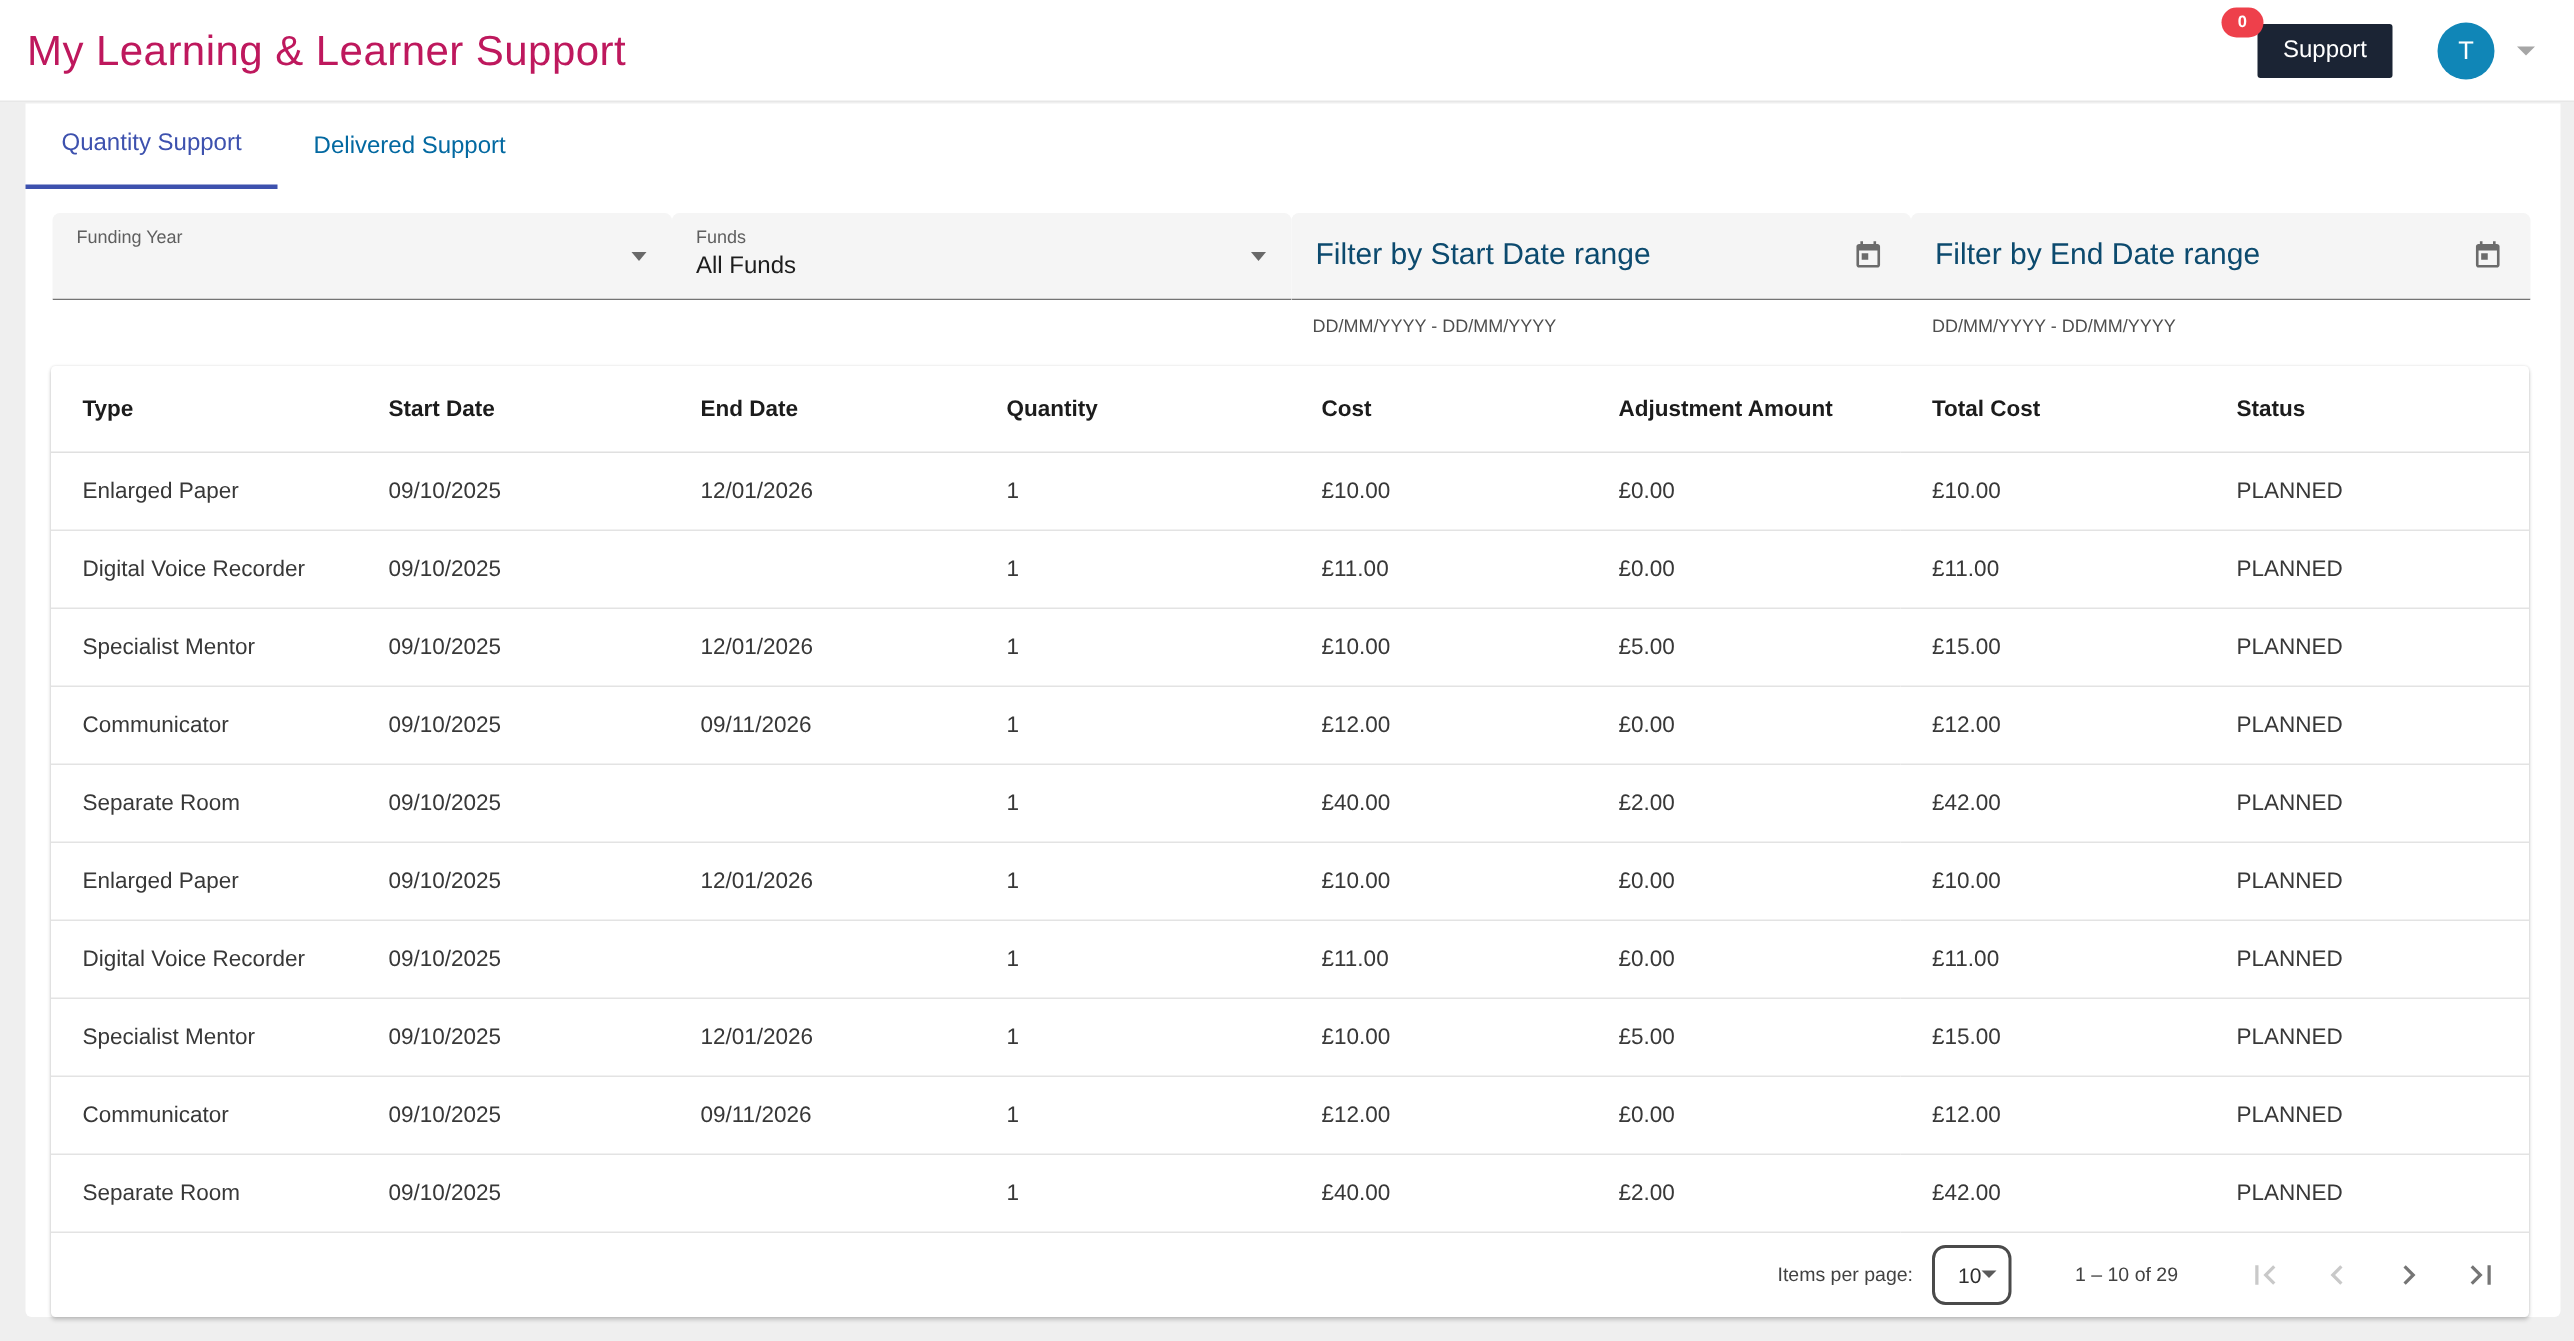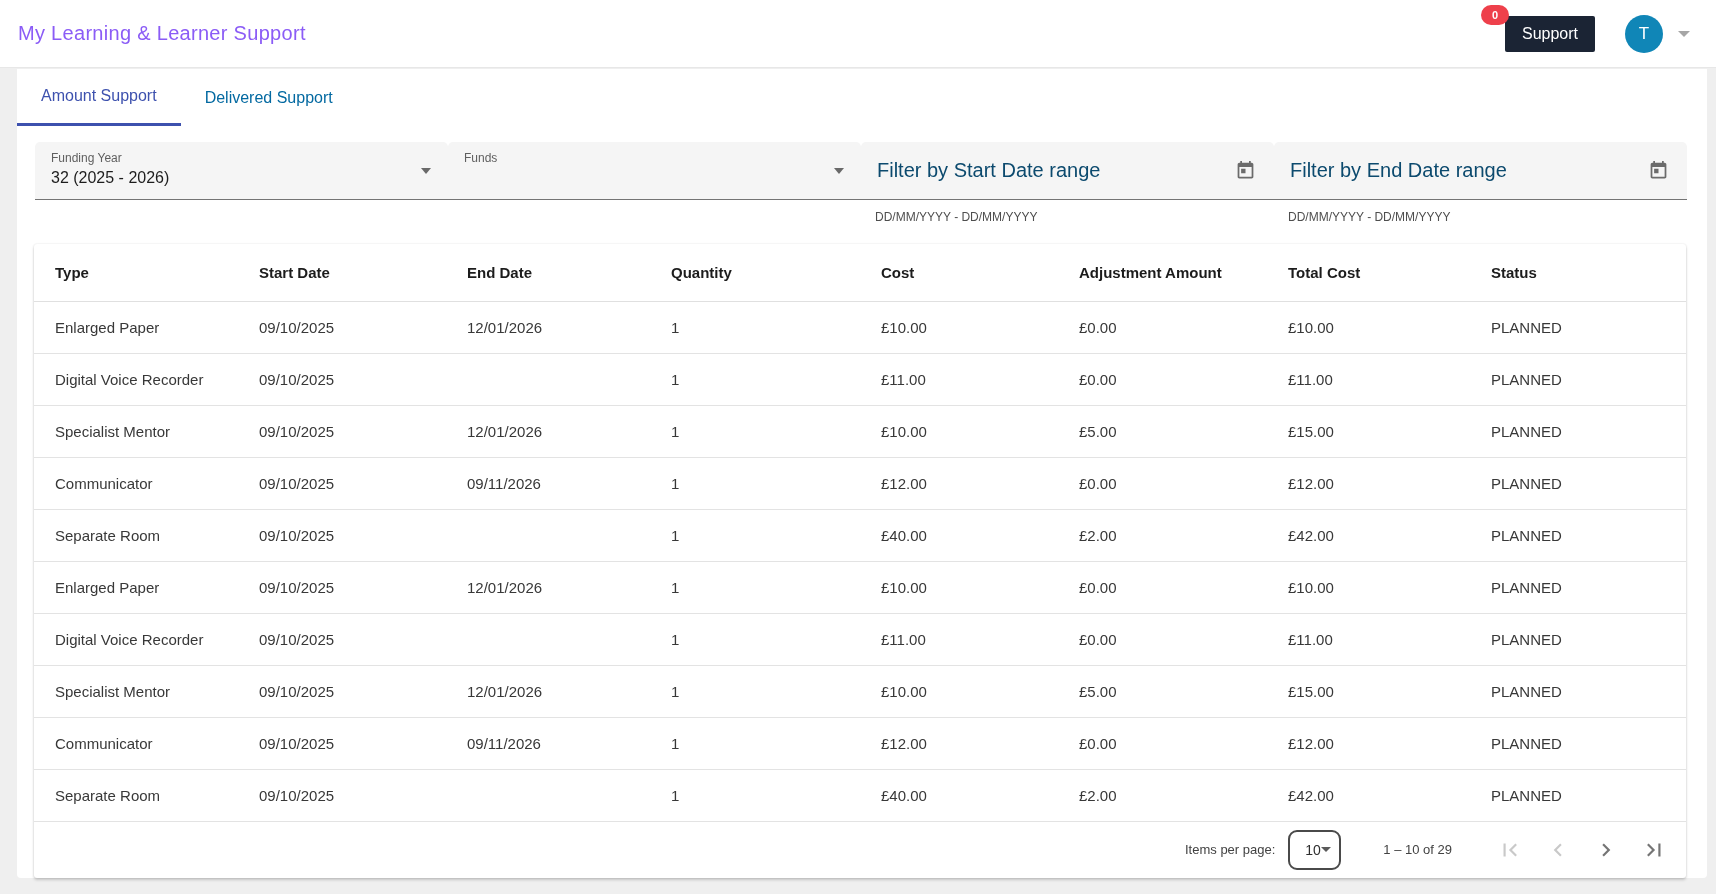--- a/index.html
+++ b/index.html
@@ -11,21 +11,21 @@
   }
   *{box-sizing:border-box;margin:0;padding:0;}
   html,body{width:1716px;height:894px;overflow:hidden;}
   body{font-family:"Liberation Sans","DejaVu Sans",sans-serif;background:var(--page-bg);}
   .viewport{position:relative;width:1716px;height:894px;overflow:hidden;}
 
   
   .header{position:absolute;left:0;top:0;width:1716px;height:68px;background:#ffffff;
     border-bottom:1px solid #e7e7e7;display:flex;align-items:center;justify-content:space-between;
     padding:0 26px 0 18px;z-index:5;}
-  .page-title{font-size:20px;font-weight:500;color:#8b5cf6;letter-spacing:.3px;}
+  .page-title{font-size:28px;font-weight:500;color:#be185d;letter-spacing:.3px;}
   .header-right{display:flex;align-items:center;}
   .support-btn{position:relative;background:var(--support-bg);color:#fff;border:none;
     font-family:inherit;font-size:16px;height:36px;padding:0 17px;border-radius:2px;
     margin-right:30px;cursor:pointer;}
   .badge{position:absolute;top:-11px;left:-24px;background:var(--badge-bg);color:#fff;
     font-size:11px;font-weight:700;min-width:28px;height:20px;border-radius:11px;
     display:flex;align-items:center;justify-content:center;}
   .avatar{width:38px;height:38px;border-radius:50%;background:var(--avatar-bg);color:#fff;
     font-size:17px;display:flex;align-items:center;justify-content:center;cursor:pointer;}
   .caret{width:0;height:0;border-left:6px solid transparent;border-right:6px solid transparent;
@@ -95,38 +95,38 @@
       </button>
       <div class="avatar">T</div>
       <span class="caret"></span>
     </div>
   </div>
 
   <div class="main-card">
 
     <div class="tabs">
       <div class="tab active">
-        <span>Amount Support</span>
+        <span>Quantity Support</span>
       </div>
       <div class="tab">
         <span>Delivered Support</span>
       </div>
     </div>
 
     <div class="filters">
       <div class="filter-col">
         <div class="field select">
           <div class="f-label">Funding Year</div>
-          <div class="f-value">32 (2025 - 2026)</div>
           <span class="dd-arrow"></span>
         </div>
       </div>
       <div class="filter-col">
         <div class="field select">
           <div class="f-label">Funds</div>
+          <div class="f-value">All Funds</div>
           <span class="dd-arrow"></span>
         </div>
       </div>
       <div class="filter-col">
         <div class="field date">
           <span class="placeholder">Filter by Start Date range</span>
           <button class="cal-btn">
             <svg viewBox="0 0 24 24" width="21" height="21">
               <path fill="#6b6b6b" d="M19 3h-1V1h-2v2H8V1H6v2H5c-1.11 0-2 .9-2 2v14c0 1.1.89 2 2 2h14c1.1 0 2-.9 2-2V5c0-1.1-.9-2-2-2zm0 16H5V8h14v11zM7 10h5v5H7z"></path>
             </svg>

